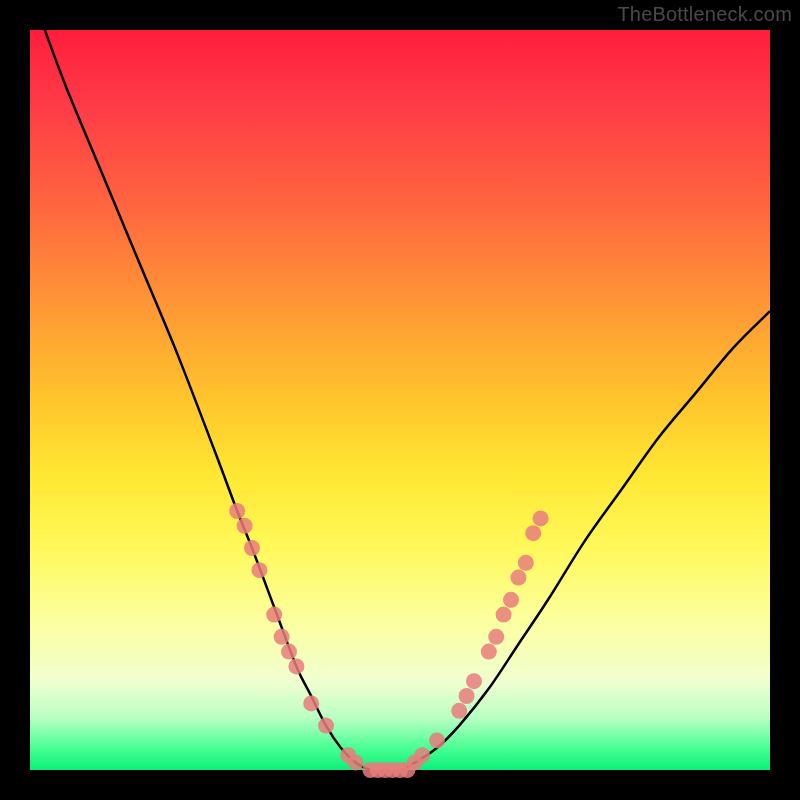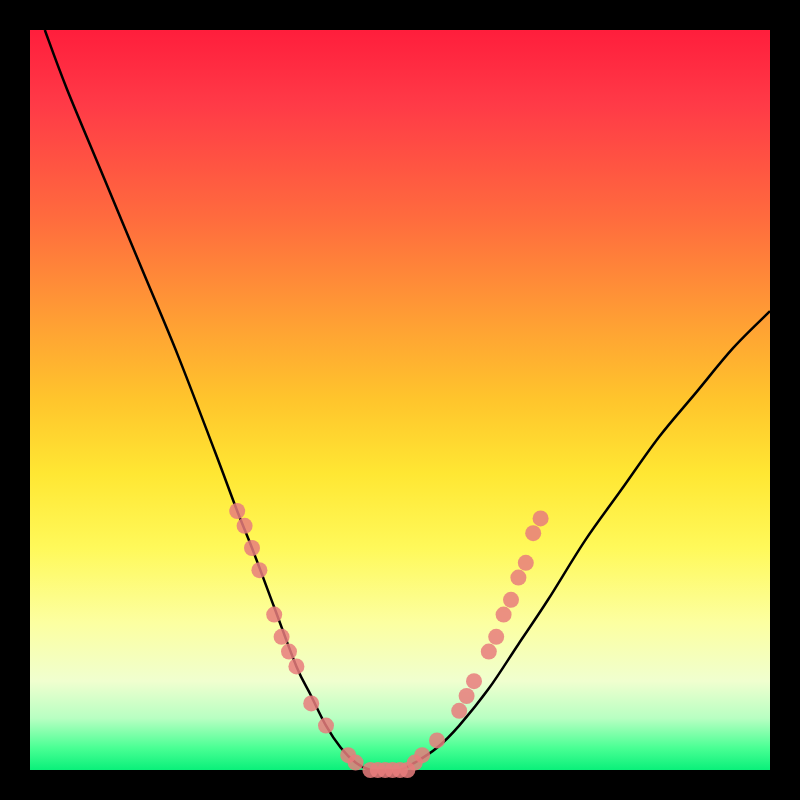--- a/index.html
+++ b/index.html
@@ -55,20 +55,21 @@
     font-size: 20px;
     font-weight: 500;
     letter-spacing: 0.2px;
     user-select: none;
   }
 </style>
 </head>
 <body>
 
 <div class="frame">
+  <div class="watermark">TheBottleneck.com</div>
   <div class="plot">
     <svg class="curve" viewBox="0 0 740 740">
       <g id="curve-group">
           <path d="M 14.8 0.0 C 18.5 9.9, 27.1 34.5, 37.0 59.2 C 46.9 83.9, 61.7 118.4, 74.0 148.0 C 86.3 177.6, 98.7 207.2, 111.0 236.8 C 123.3 266.4, 135.7 294.8, 148.0 325.6 C 160.3 356.4, 175.1 395.9, 185.0 421.8 C 194.9 447.7, 201.0 465.0, 207.2 481.0 C 213.4 497.0, 215.8 502.0, 222.0 518.0 C 228.2 534.0, 236.8 557.5, 244.2 577.2 C 251.6 596.9, 260.2 621.6, 266.4 636.4 C 272.6 651.2, 276.3 656.1, 281.2 666.0 C 286.1 675.9, 291.1 687.0, 296.0 695.6 C 300.9 704.2, 305.9 711.6, 310.8 717.8 C 315.7 724.0, 320.7 728.9, 325.6 732.6 C 330.5 736.3, 335.5 738.8, 340.4 740.0 C 345.3 741.2, 350.3 740.0, 355.2 740.0 C 360.1 740.0, 365.1 741.2, 370.0 740.0 C 374.9 738.8, 378.6 736.3, 384.8 732.6 C 391.0 728.9, 399.6 724.0, 407.0 717.8 C 414.4 711.6, 420.6 705.5, 429.2 695.6 C 437.8 685.7, 448.9 672.2, 458.8 658.6 C 468.7 645.0, 478.5 629.0, 488.4 614.2 C 498.3 599.4, 506.9 587.1, 518.0 569.8 C 529.1 552.5, 542.7 529.1, 555.0 510.6 C 567.3 492.1, 579.7 476.1, 592.0 458.8 C 604.3 441.5, 616.7 423.0, 629.0 407.0 C 641.3 391.0, 653.7 377.4, 666.0 362.6 C 678.3 347.8, 690.7 331.8, 703.0 318.2 C 715.3 304.6, 733.8 287.4, 740.0 281.2" fill="none" stroke="#000" stroke-width="2.5"></path>
         </g>
       <g id="marker-group">
           <circle cx="207.2" cy="481.0" r="8" fill="#e77d7d" fill-opacity="0.85"></circle>
           <circle cx="214.6" cy="495.8" r="8" fill="#e77d7d" fill-opacity="0.85"></circle>
           <circle cx="222.0" cy="518.0" r="8" fill="#e77d7d" fill-opacity="0.85"></circle>
           <circle cx="229.4" cy="540.2" r="8" fill="#e77d7d" fill-opacity="0.85"></circle>

